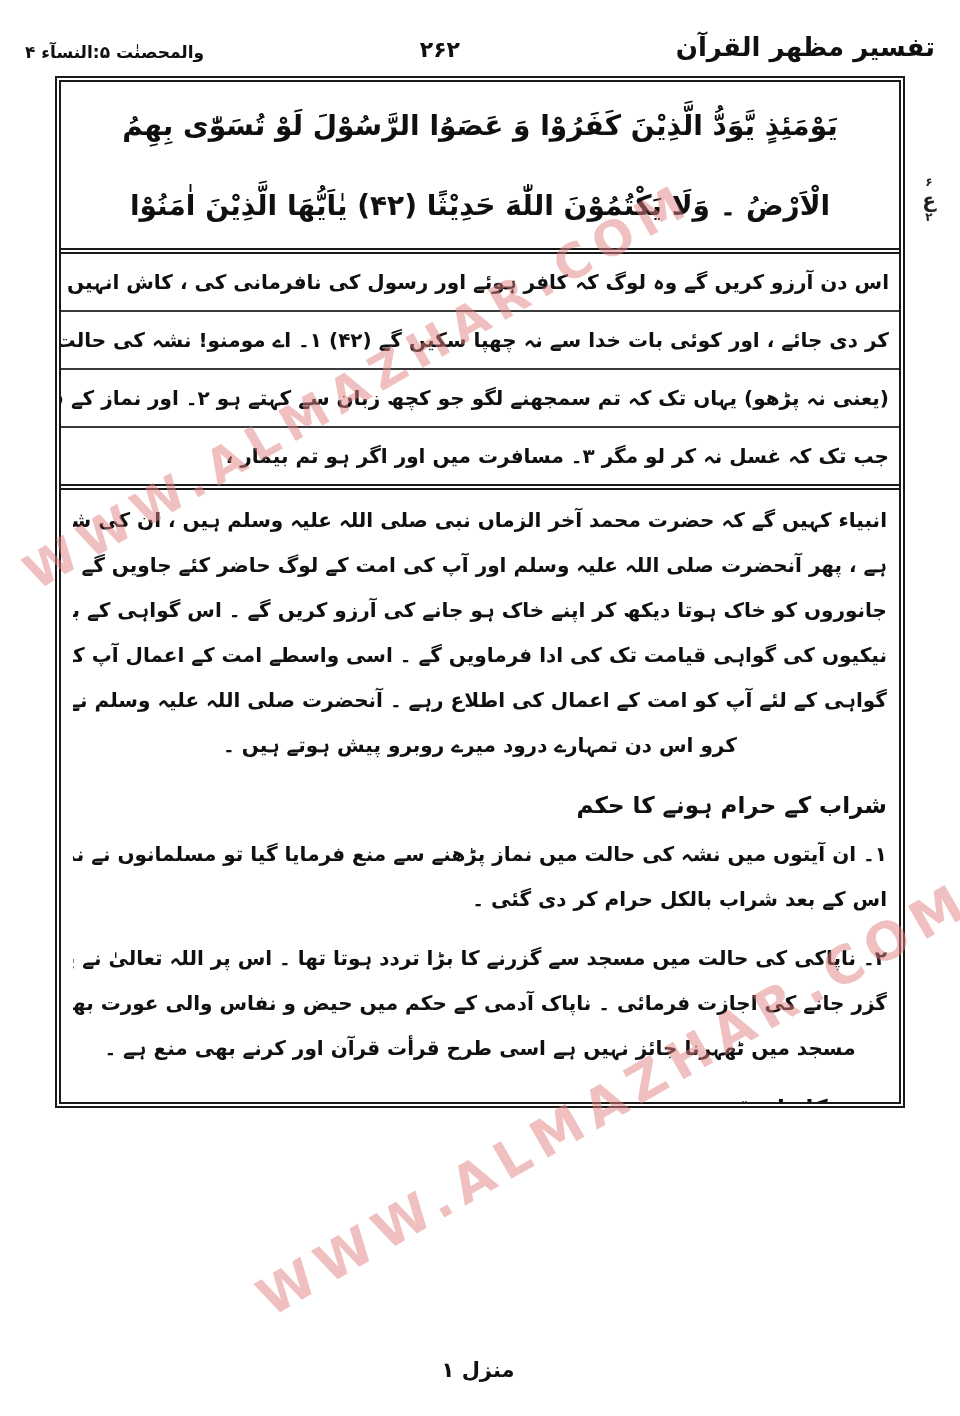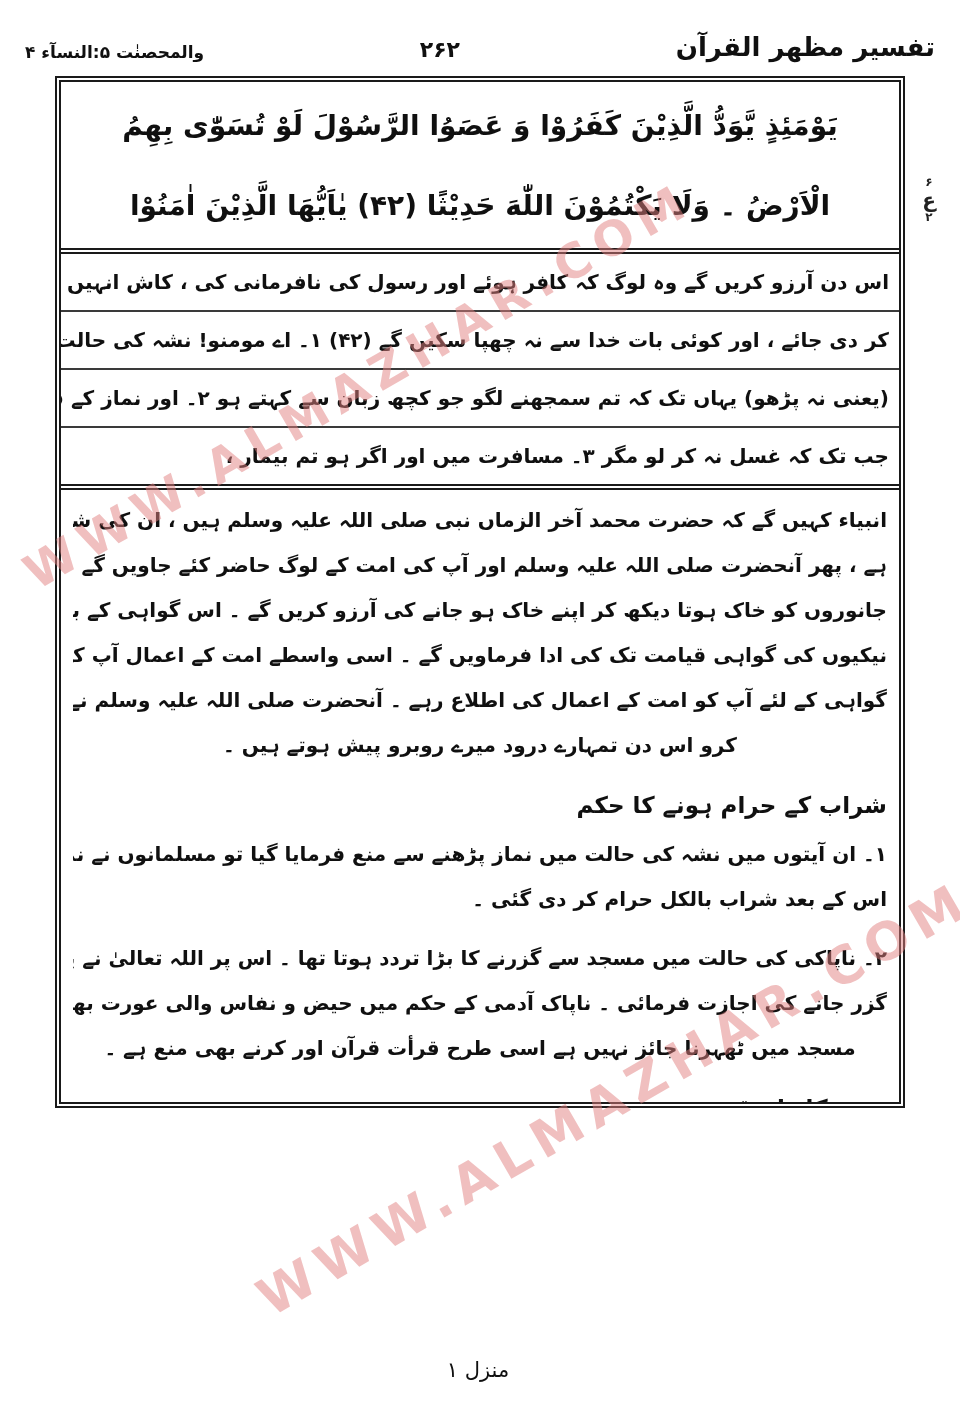--- a/index.html
+++ b/index.html
@@ -51,21 +51,21 @@
   
   .marker{
     position:absolute;top:176px;right:14px;width:34px;z-index:2;
     text-align:center;font-weight:bold;color:#222;
   }
   .marker .m-top,.marker .m-bot{font-size:12px;line-height:13px;}
   .marker .m-mid{font-size:20px;line-height:22px;}
   
   .footer{
     position:absolute;top:1358px;left:0;right:4px;text-align:center;
-    font-size:21px;font-weight:normal;z-index:2;
+    font-size:21px;font-weight:bold;z-index:2;
   }
   
   .wm{
     position:absolute;z-index:5;pointer-events:none;direction:ltr;
     font-weight:bold;white-space:nowrap;letter-spacing:9px;
     color:rgba(226,128,128,0.5);
     transform:rotate(-30deg);transform-origin:left center;
   }
   .wm1{left:28px;top:548px;font-size:48px;}
   .wm2{left:262px;top:1272px;font-size:52px;}

